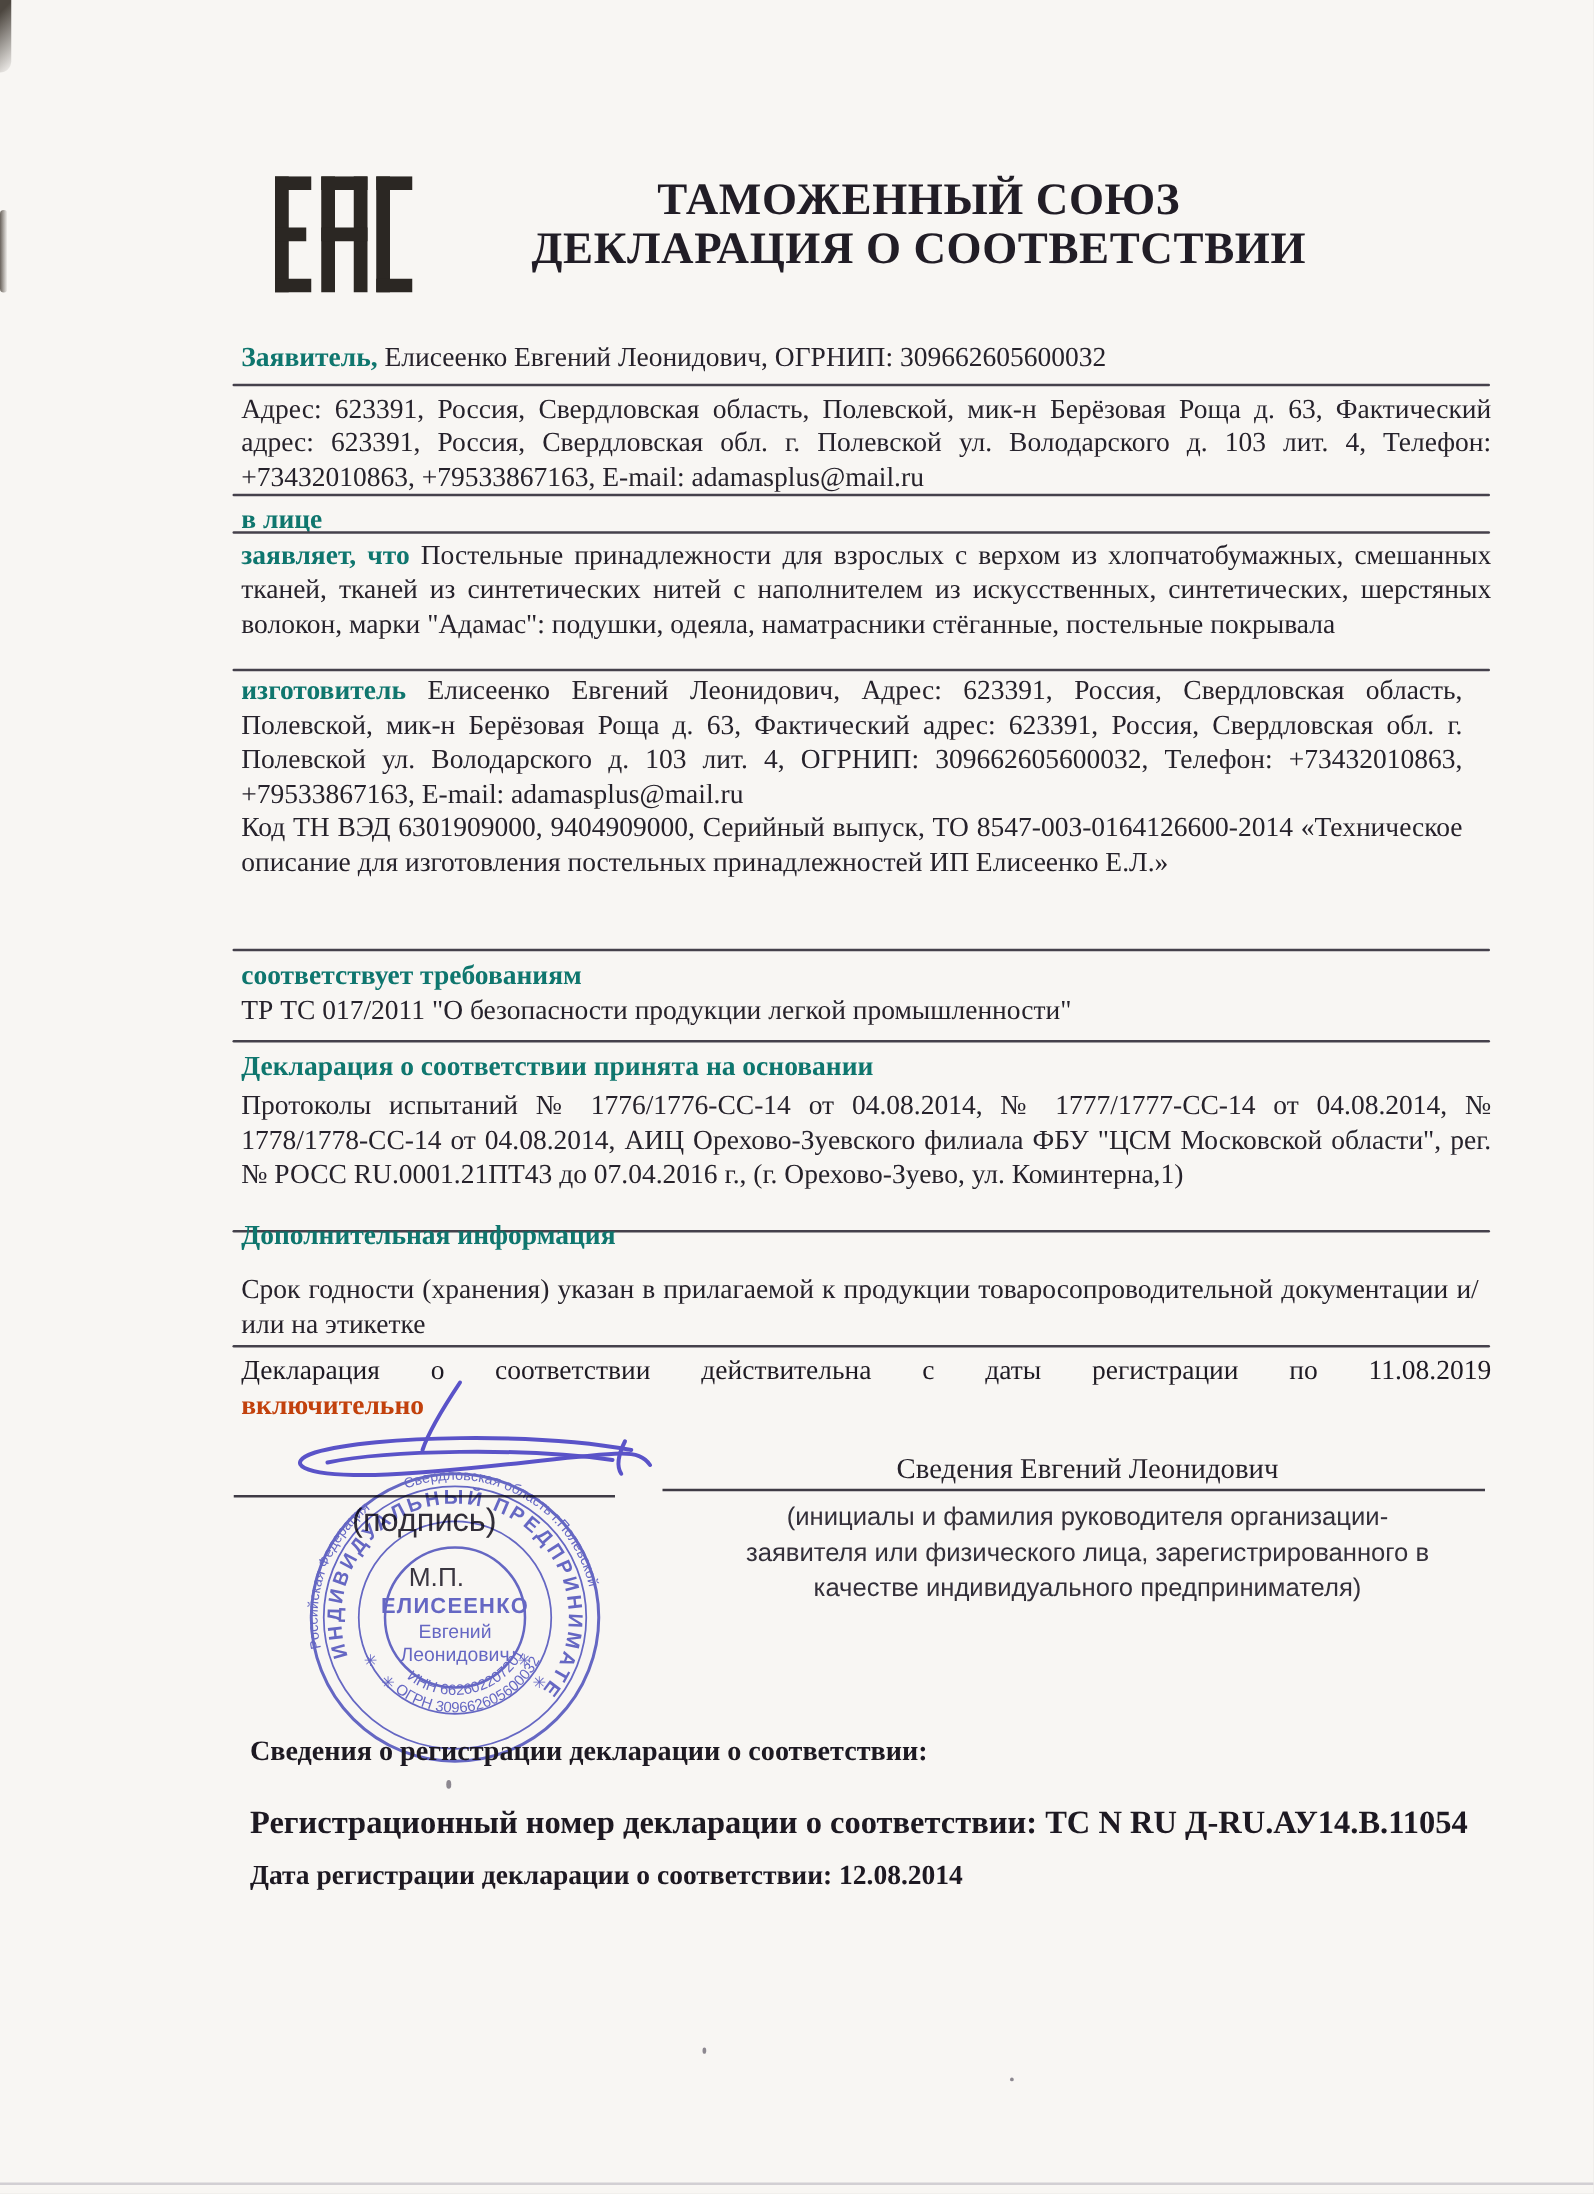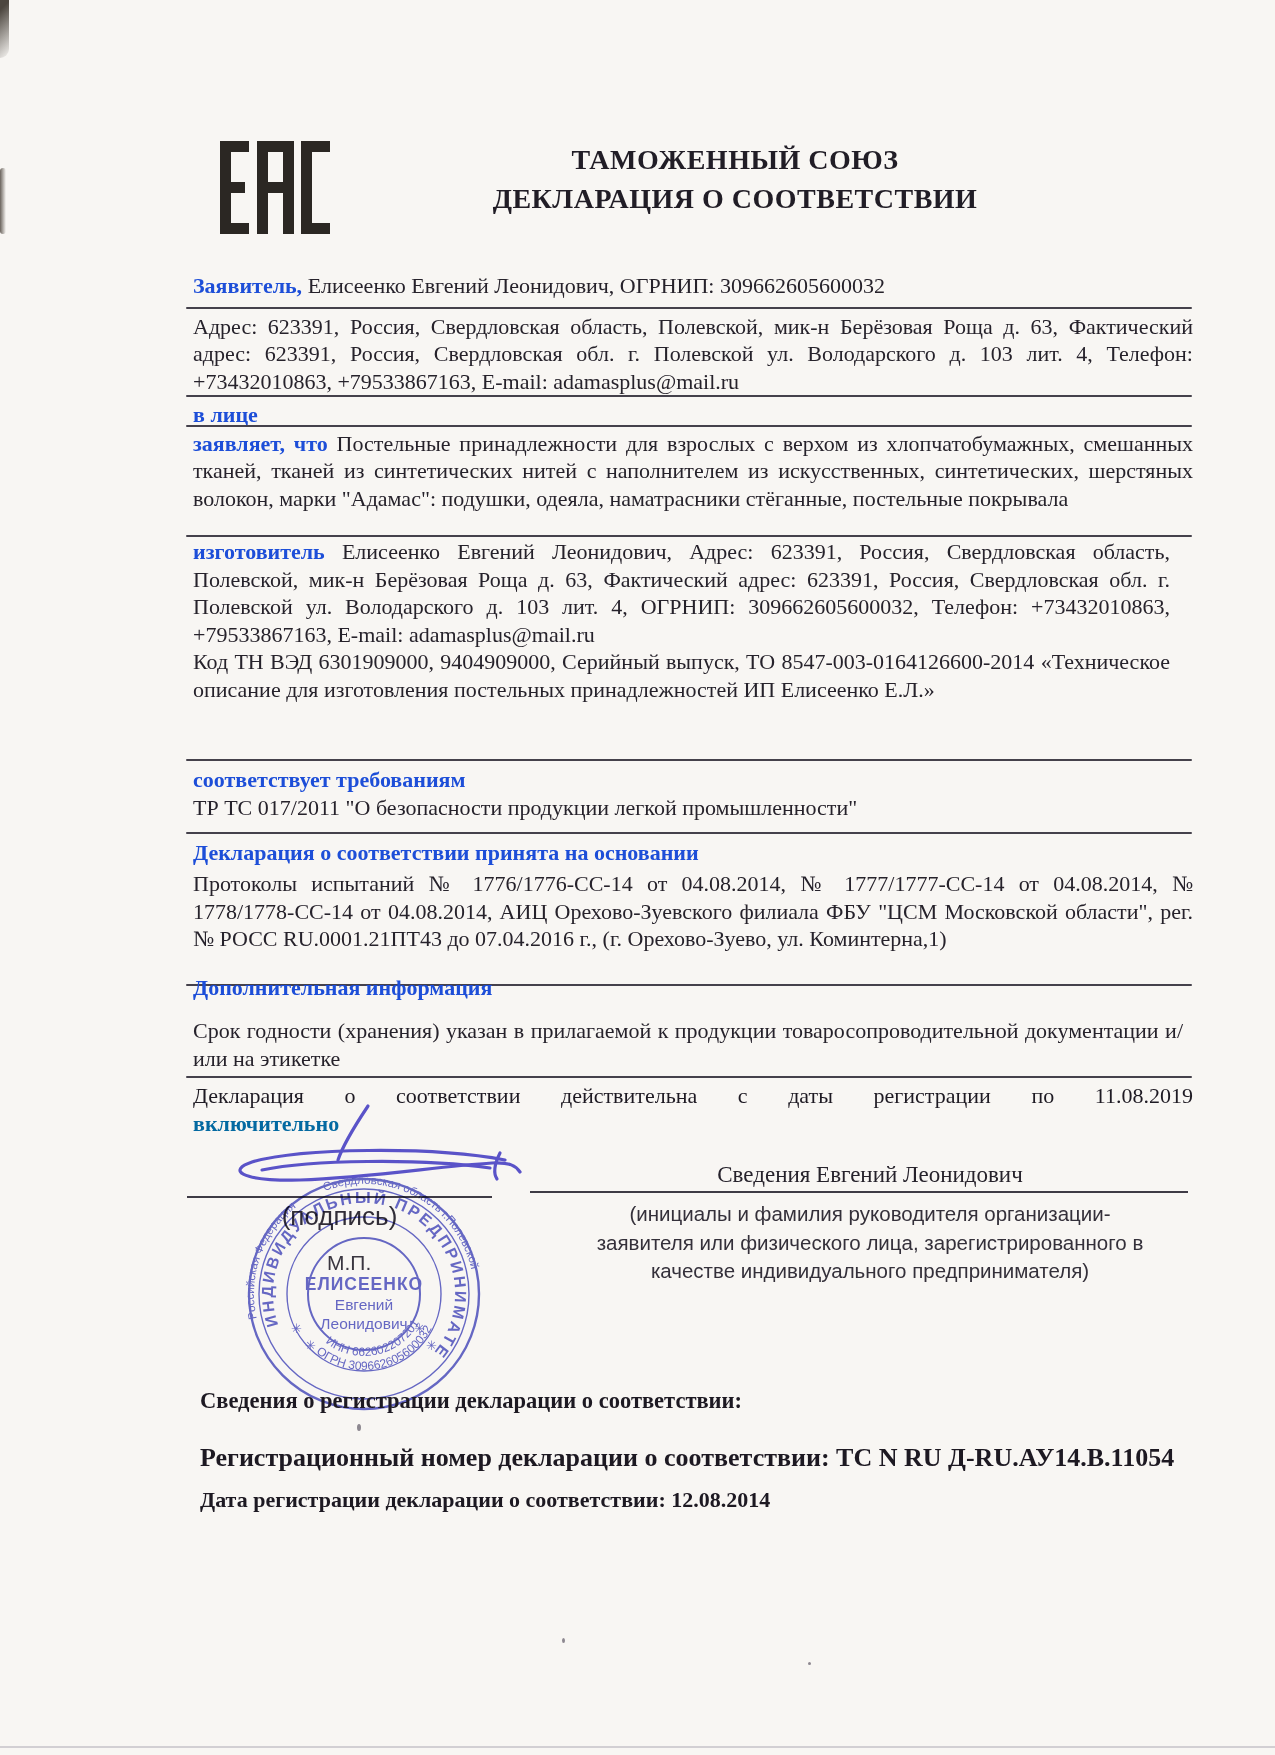--- a/index.html
+++ b/index.html
@@ -5,42 +5,42 @@
   html,body{margin:0;padding:0;background:#e9e7e4;}
   .page{
     position:relative;width:1275px;height:1755px;margin:0 auto;
     background:#f8f6f3;overflow:hidden;
     font-family:"Liberation Serif",serif;color:#26222b;
   }
   .abs{position:absolute;}
   
   .eac{left:220px;top:141px;}
   .title{left:410px;top:140px;width:650px;text-align:center;
-         font-size:28px;font-weight:bold;line-height:39px;color:#211d26;letter-spacing:.5px;}
+         font-size:36px;font-weight:bold;line-height:39px;color:#211d26;letter-spacing:.5px;}
   
   .hr{position:absolute;height:2.4px;background:#45414b;left:186px;width:1006px;border-radius:2px;}
   
   .bodytxt{font-size:22px;line-height:27.4px;}
-  .b{font-weight:bold;color:#1d4ed8;}
+  .b{font-weight:bold;color:#0f766e;}
   .just{text-align:justify;}
   .p-applicant{left:193px;top:272px;width:1000px;}
   .p-address{left:193px;top:313px;width:1000px;}
   .p-inperson{left:193px;top:401px;}
   .p-declares{left:193px;top:430px;width:1000px;}
   .p-manuf{left:193px;top:538px;width:977px;line-height:27.6px;}
   .p-manuf p{margin:0;}
   .h-complies{left:193px;top:766px;}
   .p-tr{left:193px;top:794px;}
   .h-basis{left:193px;top:839px;}
   .p-protocols{left:193px;top:870px;width:1000px;line-height:27.6px;}
   .h-additional{left:193px;top:974px;}
   .p-shelf{left:193px;top:1017px;width:990px;line-height:27.8px;}
   .p-validity1{left:193px;top:1082px;width:1000px;font-weight:normal;color:#1e1a23;
                text-align:justify;text-align-last:justify;}
-  .p-validity2{left:193px;top:1110px;font-weight:bold;color:#0369a1;}
+  .p-validity2{left:193px;top:1110px;font-weight:bold;color:#c2410c;}
   
   .sig-line-left{position:absolute;left:187px;top:1196px;width:305px;height:2.4px;background:#3f3b45;}
   .sig-caption{left:187px;top:1201px;width:305px;text-align:center;
                font-family:"Liberation Sans",sans-serif;font-size:26px;color:#312d37;}
   .mp{left:327px;top:1251px;font-family:"Liberation Sans",sans-serif;font-size:21px;color:#3a3640;}
   .name-right{left:545px;top:1162px;width:650px;text-align:center;font-size:23px;color:#26222b;}
   .name-line-right{position:absolute;left:530px;top:1191px;width:658px;height:2.2px;background:#3f3b45;}
   .note{left:545px;top:1200px;width:650px;text-align:center;
         font-family:"Liberation Sans",sans-serif;font-size:20.5px;line-height:28.5px;color:#34303a;}
   

